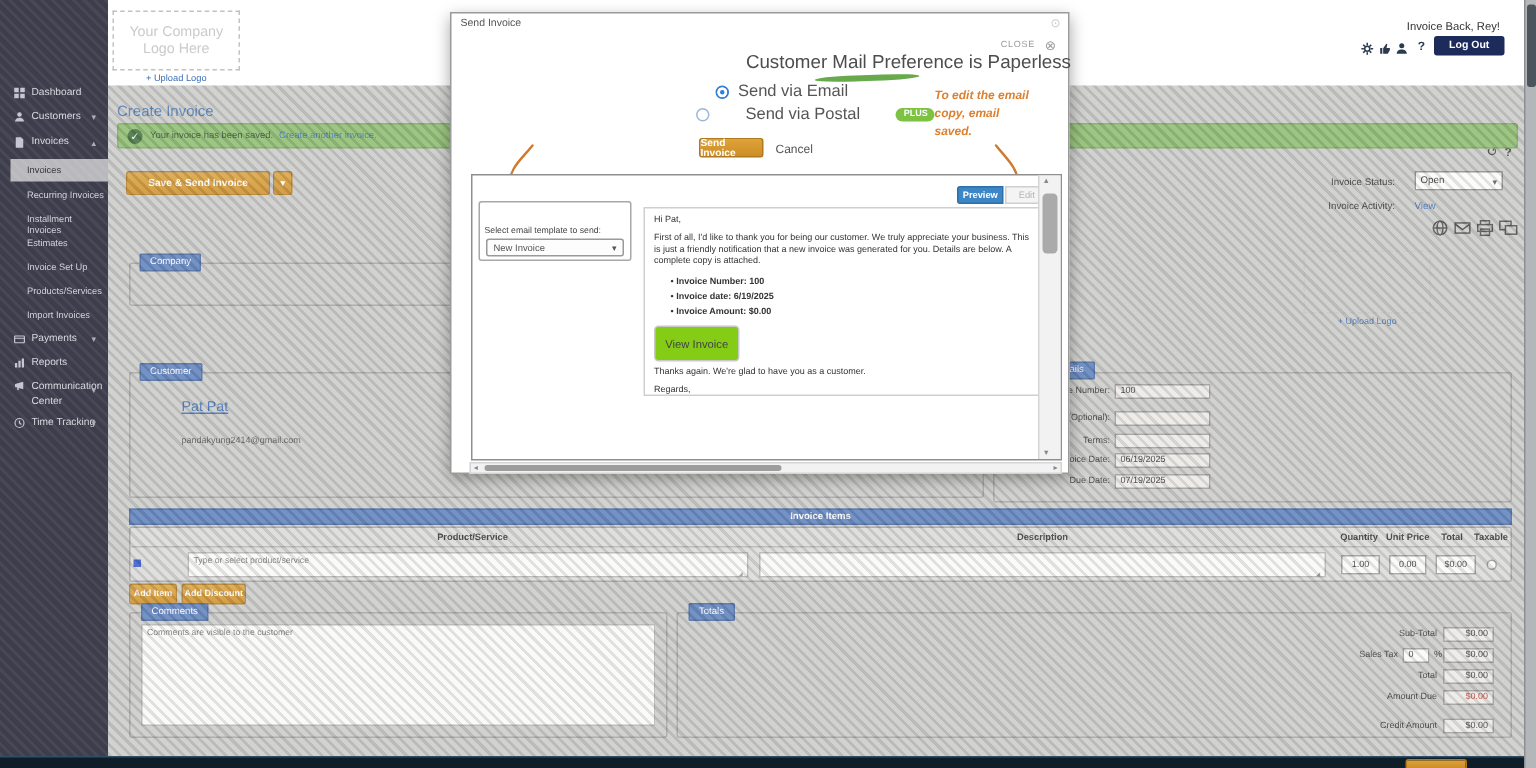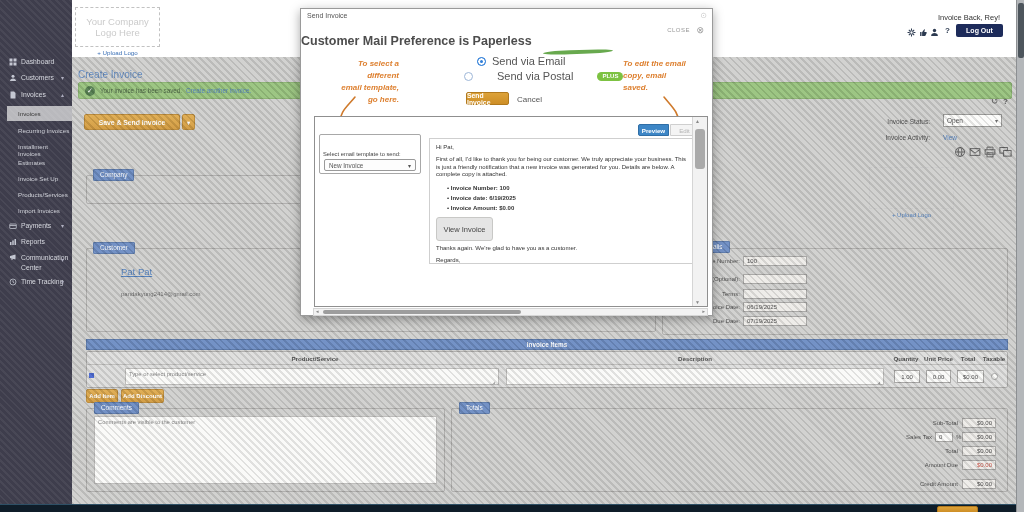--- a/index.html
+++ b/index.html
@@ -291,41 +291,36 @@
     <div style="position:absolute;left:1px;top:3px;width:6px;height:55px;background:#4d555c;border-radius:2px"></div>
   </div>
 
   <div id="modal" class="a">
     <div class="a" style="left:6px;top:3px;font-size:7px;color:#555">Send Invoice</div>
     <div class="a" style="right:5px;top:2px;font-size:8px;color:#ccc">⊙</div>
 
     <div class="a" style="right:22px;top:18px;font-size:6px;letter-spacing:.5px;color:#999;cursor:pointer">CLOSE</div>
     <div class="a" style="right:8px;top:16px;font-size:9px;color:#999;cursor:pointer">⊗</div>
 
-    <div class="a" style="left:0;top:25px;width:413px;text-align:left;font-size:12.5px;font-weight:700;color:#4d4d4d">Customer Mail Preference is Paperless</div>
+    <div class="a" style="left:0;top:25px;width:413px;text-align:right;font-size:12.5px;font-weight:400;color:#4d4d4d">Customer Mail Preference is Paperless</div>
     <div class="a" style="left:242px;top:41px;width:70px;height:4px;background:#68a94e;border-radius:50% 45% 55% 50%/70% 60% 70% 60%;transform:rotate(-2deg)"></div>
 
     <div class="a" style="left:176px;top:46px;display:flex;align-items:center;gap:6px">
       <span class="radio sel"></span>
       <span style="font-size:11px;color:#555">Send via Email</span>
     </div>
     <div class="a" style="left:163px;top:61px;display:flex;align-items:center;gap:24px">
       <span class="radio"></span>
       <span style="font-size:11px;color:#555">Send via Postal</span>
       <span style="background:#7dc242;color:#fff;font-size:6px;font-weight:700;padding:1.5px 5px;border-radius:6px">PLUS</span>
     </div>
 
     <div class="a obtn" style="left:165px;top:83px;width:43px;height:13px;font-size:6.8px">Send Invoice</div>
     <div class="a" style="left:216px;top:86px;font-size:8px;color:#555;cursor:pointer">Cancel</div>
 
-    <div class="a annot" style="left:28px;top:49px;width:70px;text-align:right">
-      <div>To select a different</div>
-      <div>email template,</div>
-      <div>go here.</div>
-    </div>
     <svg class="a" style="left:30px;top:86px" width="30" height="36" viewBox="0 0 30 36">
       <path d="M24 2 C16 12, 9 16, 8 30" fill="none" stroke="#cf7a2c" stroke-width="1.6" stroke-linecap="round"></path>
       <path d="M2 24 L8 32 L14 24" fill="none" stroke="#cf7a2c" stroke-width="1.6" stroke-linecap="round"></path>
     </svg>
     <div class="a annot" style="left:322px;top:49px;width:70px;text-align:left">
       <div>To edit the email</div>
       <div>copy, email</div>
       <div>saved.</div>
     </div>
     <svg class="a" style="left:355px;top:86px" width="32" height="36" viewBox="0 0 32 36">
@@ -344,21 +339,21 @@
       <span>New Invoice</span>
       <span style="font-size:6px;color:#555">▾</span>
     </div>
 
     <div class="a" style="left:128px;top:129px;width:270px;height:126px;border:1px solid #cfcfcf;background:#fff;overflow:hidden">
       <div style="position:absolute;left:6px;top:5px;font-size:6px;color:#333">Hi Pat,</div>
       <div style="position:absolute;left:6px;top:17px;width:256px;font-size:6px;line-height:7.5px;color:#333">First of all, I'd like to thank you for being our customer. We truly appreciate your business. This is just a friendly notification that a new invoice was generated for you. Details are below. A complete copy is attached.</div>
       <div style="position:absolute;left:17px;top:46px;font-size:6px;font-weight:700;color:#333">•&nbsp;<span>Invoice Number: 100</span></div>
       <div style="position:absolute;left:17px;top:56px;font-size:6px;font-weight:700;color:#333">•&nbsp;<span>Invoice date: 6/19/2025</span></div>
       <div style="position:absolute;left:17px;top:66px;font-size:6px;font-weight:700;color:#333">•&nbsp;<span>Invoice Amount: $0.00</span></div>
-      <div style="position:absolute;left:6px;top:78px;width:55px;height:22px;background:#e5e5e5;border:1px solid #c8c8c6;border-radius:3px;display:flex;align-items:center;justify-content:center;font-size:7.5px;color:#444;cursor:pointer">View Invoice</div>
+      <div style="position:absolute;left:6px;top:78px;width:55px;height:22px;background:#84cc16;border:1px solid #c8c8c6;border-radius:3px;display:flex;align-items:center;justify-content:center;font-size:7.5px;color:#444;cursor:pointer">View Invoice</div>
       <div style="position:absolute;left:6px;top:106px;font-size:6px;color:#333">Thanks again. We're glad to have you as a customer.</div>
       <div style="position:absolute;left:6px;top:118px;font-size:6px;color:#333">Regards,</div>
     </div>
 
     <div class="a" style="left:391px;top:108px;width:15px;height:189px;background:#f2f2f2;border-left:1px solid #d5d5d5">
       <div style="position:absolute;left:2px;top:1px;font-size:5px;color:#888">▲</div>
       <div style="position:absolute;left:2px;top:12px;width:10px;height:40px;background:#aaa;border-radius:3px"></div>
       <div style="position:absolute;left:2px;bottom:1px;font-size:5px;color:#888">▼</div>
     </div>
 

